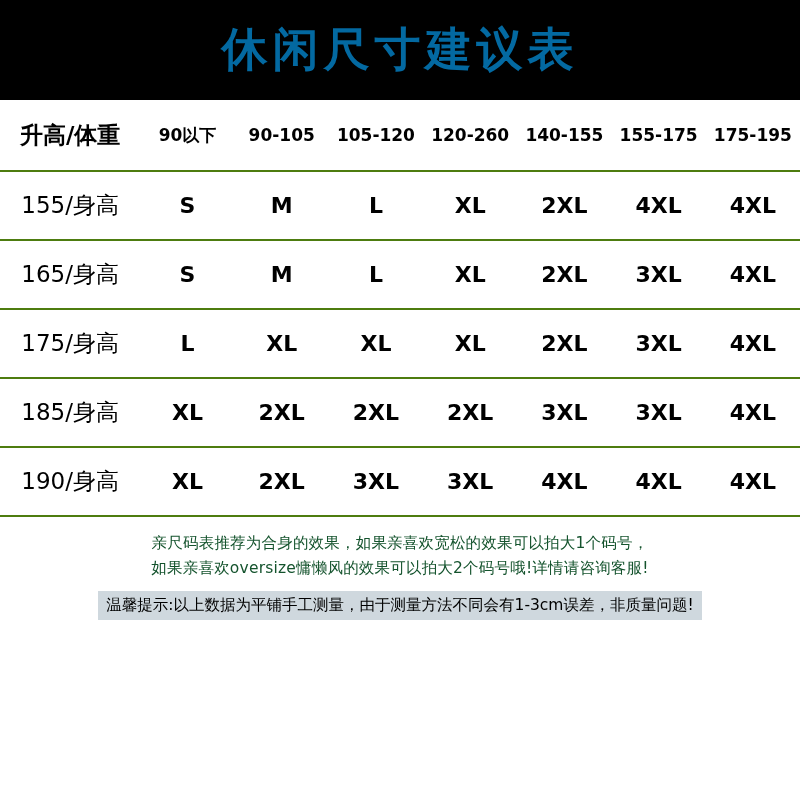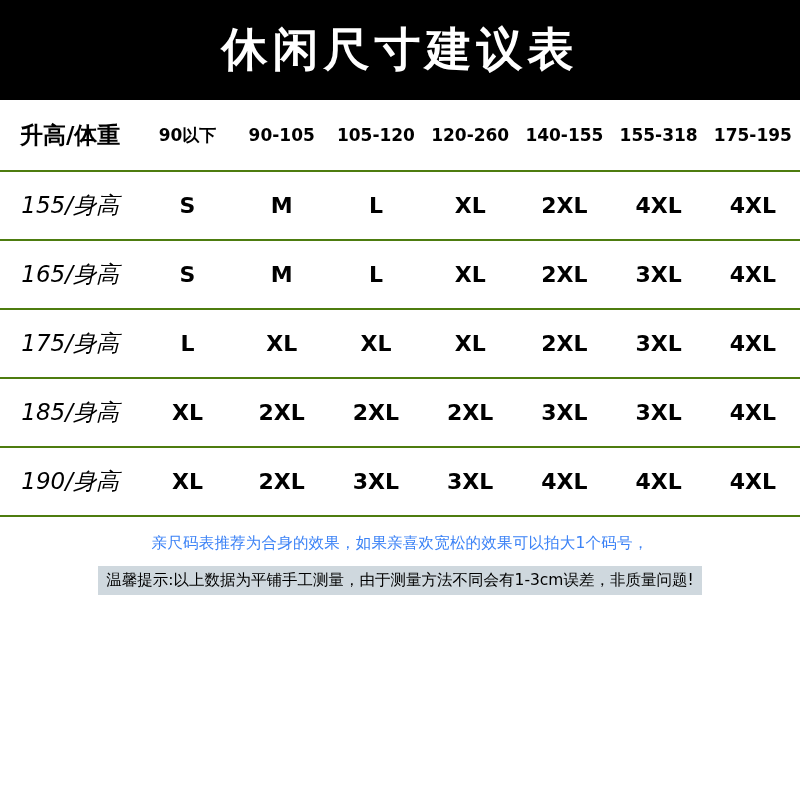--- a/index.html
+++ b/index.html
@@ -23,21 +23,21 @@
   
   .title-banner {
     width: 800px;
     height: 100px;
     background: #000000;
     display: flex;
     align-items: center;
     justify-content: center;
   }
   .title-text {
-    color: #ffffff;
+    color: #0369a1;
     font-size: 46px;
     font-weight: bold;
     letter-spacing: 5px;
     font-family: "DejaVu Sans", "Liberation Sans", sans-serif;
   }
   
   .size-table {
     width: 800px;
     border-collapse: collapse;
     table-layout: fixed;
@@ -64,33 +64,32 @@
     border-bottom: 2px solid #111111;
   }
   .body-row td {
     height: 65px;
     font-size: 22px;
     font-weight: bold;
   }
   .body-row td.first-col {
     font-size: 23px;
     font-weight: normal;
-    font-style: italic;
   }
   col.c0 { width: 140px; }
   col.cx { width: 94px; }
   
   .notes {
     margin-top: 14px;
     text-align: center;
     font-family: "DejaVu Sans", "Liberation Sans", sans-serif;
   }
   .note-line {
     font-size: 15.5px;
-    color: #3b82f6;
+    color: #14532d;
     line-height: 25px;
     letter-spacing: 0.2px;
   }
   .warm-tip-wrap {
     margin-top: 10px;
     display: flex;
     justify-content: center;
   }
   .warm-tip {
     display: inline-block;
@@ -123,21 +122,21 @@
         <col class="cx">
     </colgroup>
     <thead>
       <tr class="head-row">
         <th class="first-col">升高/体重</th>
         <th>90以下</th>
         <th>90-105</th>
         <th>105-120</th>
         <th>120-260</th>
         <th>140-155</th>
-        <th>155-318</th>
+        <th>155-175</th>
         <th>175-195</th>
       </tr>
     </thead>
     <tbody>
       <tr class="body-row">
         <td class="first-col">155/身高</td>
         <td>S</td>
         <td>M</td>
         <td>L</td>
         <td>XL</td>
@@ -183,18 +182,19 @@
         <td>3XL</td>
         <td>4XL</td>
         <td>4XL</td>
         <td>4XL</td>
       </tr>
     </tbody>
   </table>
 
   <div class="notes">
     <div class="note-line">亲尺码表推荐为合身的效果，如果亲喜欢宽松的效果可以拍大1个码号，</div>
+    <div class="note-line">如果亲喜欢oversize慵懒风的效果可以拍大2个码号哦!详情请咨询客服!</div>
     <div class="warm-tip-wrap">
       <div class="warm-tip" style="background: rgb(207, 216, 222);">温馨提示:以上数据为平铺手工测量，由于测量方法不同会有1-3cm误差，非质量问题!</div>
     </div>
   </div>
 
 </div>
 
 </body></html>

